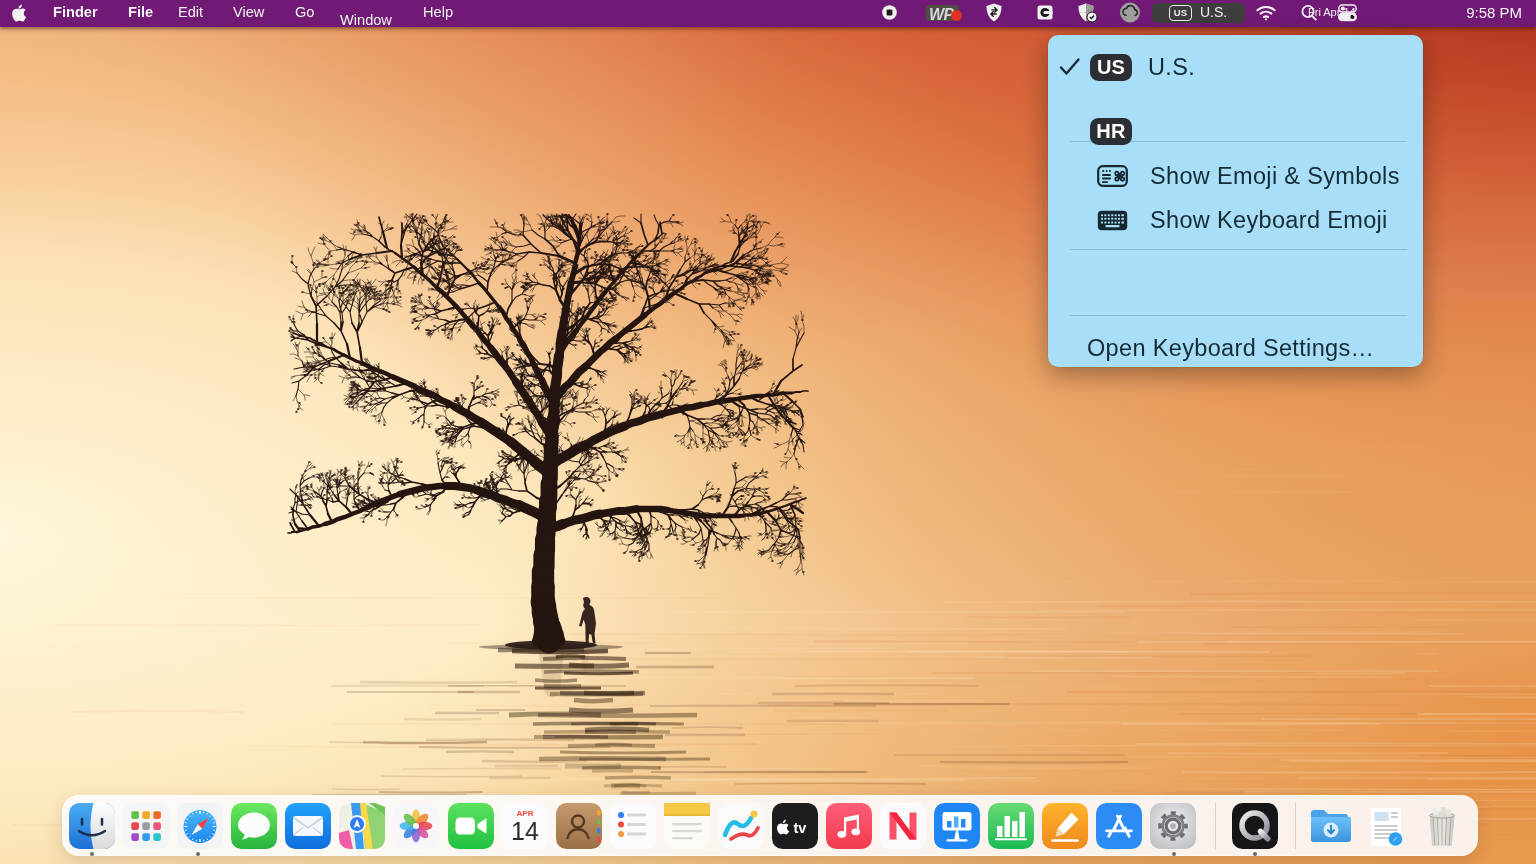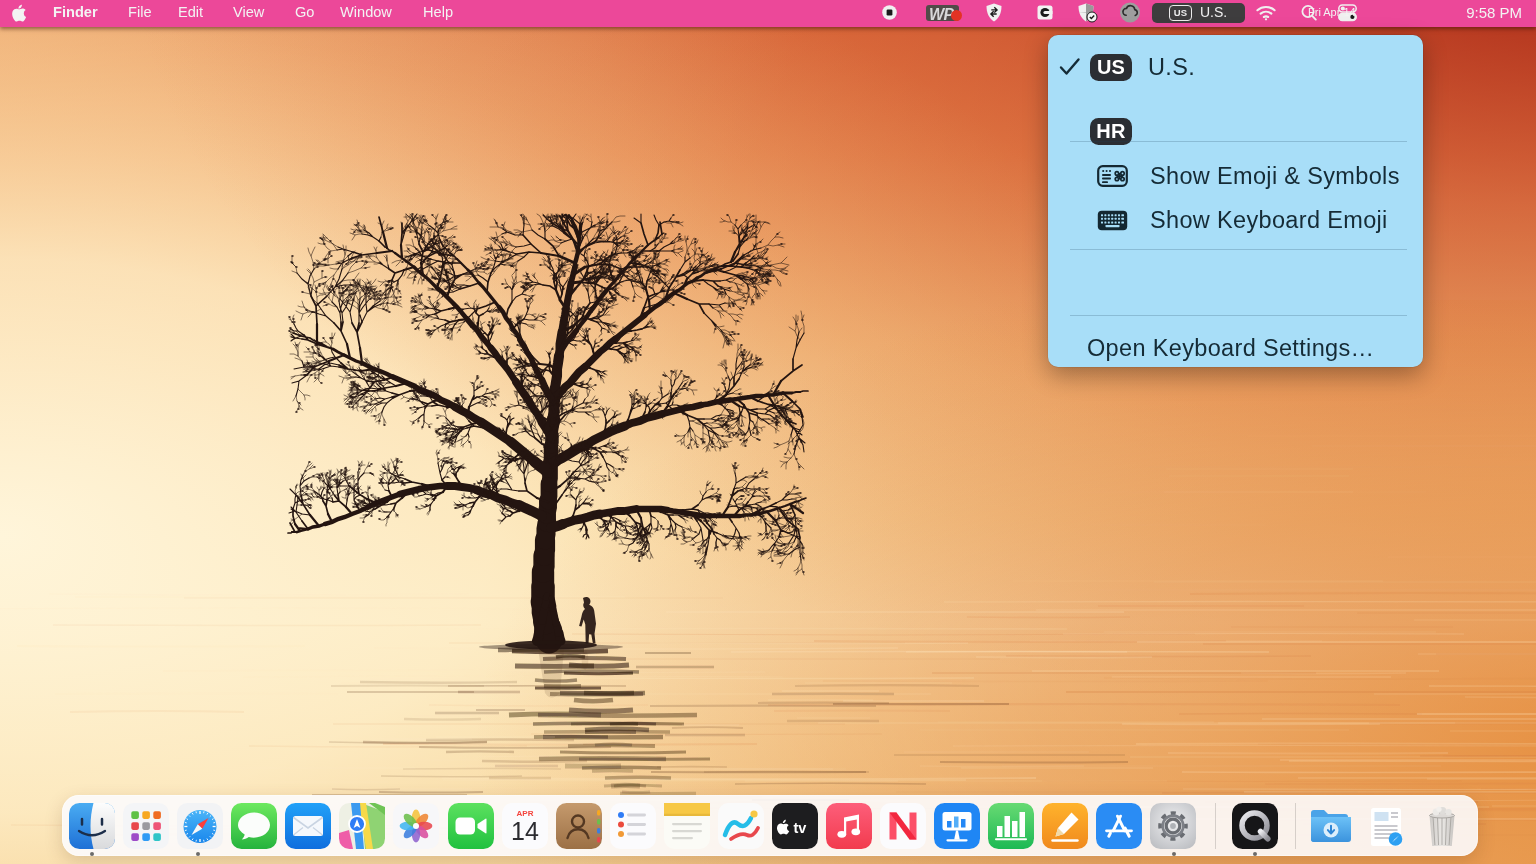--- a/index.html
+++ b/index.html
@@ -1,17 +1,17 @@
 <!DOCTYPE html>
 <html><head><meta charset="utf-8">
 <style>
 html,body{margin:0;padding:0;width:1536px;height:864px;overflow:hidden;
 font-family:"Liberation Sans",sans-serif;-webkit-font-smoothing:antialiased;}
 #wall{position:absolute;left:0;top:0;}
-#menubar{position:absolute;left:0;top:0;width:1536px;height:27px;background:#ec4899;box-shadow:0 2px 4px rgba(50,12,5,.5);}
+#menubar{position:absolute;left:0;top:0;width:1536px;height:27px;background:#701a75;box-shadow:0 2px 4px rgba(50,12,5,.5);}
 .mi{position:absolute;top:0;height:25px;line-height:25px;color:#f3f3f3;font-size:14.6px;white-space:nowrap;transform:translateZ(0);}
 .micn{position:absolute;top:0;height:25px;display:flex;align-items:center;}
 #dropdown{position:absolute;left:1048px;top:35px;width:375px;height:332px;border-radius:10px;
 background:#a8def8;box-shadow:0 8px 24px rgba(0,0,0,.33), 0 0 0 .5px rgba(0,0,0,.12);}
 .drow{position:absolute;left:0;width:375px;color:#152b36;font-size:23.5px;letter-spacing:.34px;white-space:nowrap;transform:translateZ(0);}
 .dsep{position:absolute;left:22px;width:337px;height:1px;background:rgba(30,70,95,.22);}
 .badge{position:absolute;width:42px;height:27px;border-radius:8.5px;background:#2b2e33;color:#fff;
 font-size:20px;font-weight:bold;text-align:center;line-height:27px;letter-spacing:.2px;transform:translateZ(0);}
 #dock{position:absolute;left:62px;top:795px;width:1416px;height:61px;border-radius:17px;
 background:rgba(252,251,252,.9);box-shadow:inset 0 0 0 1px rgba(255,255,255,.45), 0 6px 18px rgba(90,50,20,.18);}
@@ -329,25 +329,25 @@
 <path d="M538 649 L564 649 L560 693 Q551 702 545 693 Z"></path>
 <ellipse cx="552" cy="668" rx="7" ry="16"></ellipse>
 <ellipse cx="585" cy="660" rx="3.4" ry="10" opacity="0.8"></ellipse>
 </g>
 </svg>
 <div id="menubar">
 <svg class="micn" style="left:11px;" width="16" height="25" viewBox="0 0 16 25">
 <path fill="#f3f3f3" d="M10.9 8.7c-.9 0-2 .6-2.7.6-.7 0-1.7-.6-2.8-.6-1.4 0-2.8.8-3.5 2.1-1.5 2.6-.4 6.5 1.1 8.6.7 1 1.6 2.2 2.7 2.1 1.1 0 1.5-.7 2.8-.7s1.7.7 2.8.7c1.2 0 1.9-1 2.6-2.1.8-1.2 1.2-2.4 1.2-2.5 0 0-2.3-.9-2.3-3.5 0-2.2 1.8-3.2 1.9-3.3-1-1.5-2.6-1.7-3.1-1.7-.3 0-.5 0-.7.3zM10 7.5c.6-.7 1-1.7.9-2.7-.9 0-1.9.6-2.5 1.3-.6.6-1 1.6-.9 2.6 1 .1 1.9-.5 2.5-1.2z"></path>
     </svg>
 <div class="mi" style="left:53px;font-weight:bold;">Finder</div>
-<div class="mi" style="left:128px;font-weight:normal;">File</div>
+<div class="mi" style="left:128px;font-weight:bold;">File</div>
 <div class="mi" style="left:178px;font-weight:normal;">Edit</div>
 <div class="mi" style="left:233px;font-weight:normal;text-align:center;">View</div>
 <div class="mi" style="left:295px;font-weight:normal;">Go</div>
-<div class="mi" style="left:340px;font-weight:normal;">Window</div>
+<div class="mi" style="left:340px;font-weight:normal;margin-top:8px;">Window</div>
 <div class="mi" style="left:423px;font-weight:normal;">Help</div>
 <svg class="micn" style="left:881px;" width="17" height="25" viewBox="0 0 17 25">
 <circle cx="8.5" cy="12.5" r="7.3" fill="#f0f0f0"></circle>
       <rect x="5.6" y="9.6" width="5.8" height="5.8" rx="1.2" fill="#1a1a1a"></rect>
     </svg>
 <div class="micn" style="left:926px;">
       <div style="position:relative;width:33px;height:16px;background:#514b48;border-radius:3px;">
 <span style="position:absolute;left:3px;top:1.5px;font-size:16px;font-weight:bold;font-style:italic;color:#d8d8d8;letter-spacing:-.5px;">WP</span>
 <div style="position:absolute;right:-3px;top:5.5px;width:11px;height:11px;border-radius:6px;background:#e33224;"></div>
       </div>

